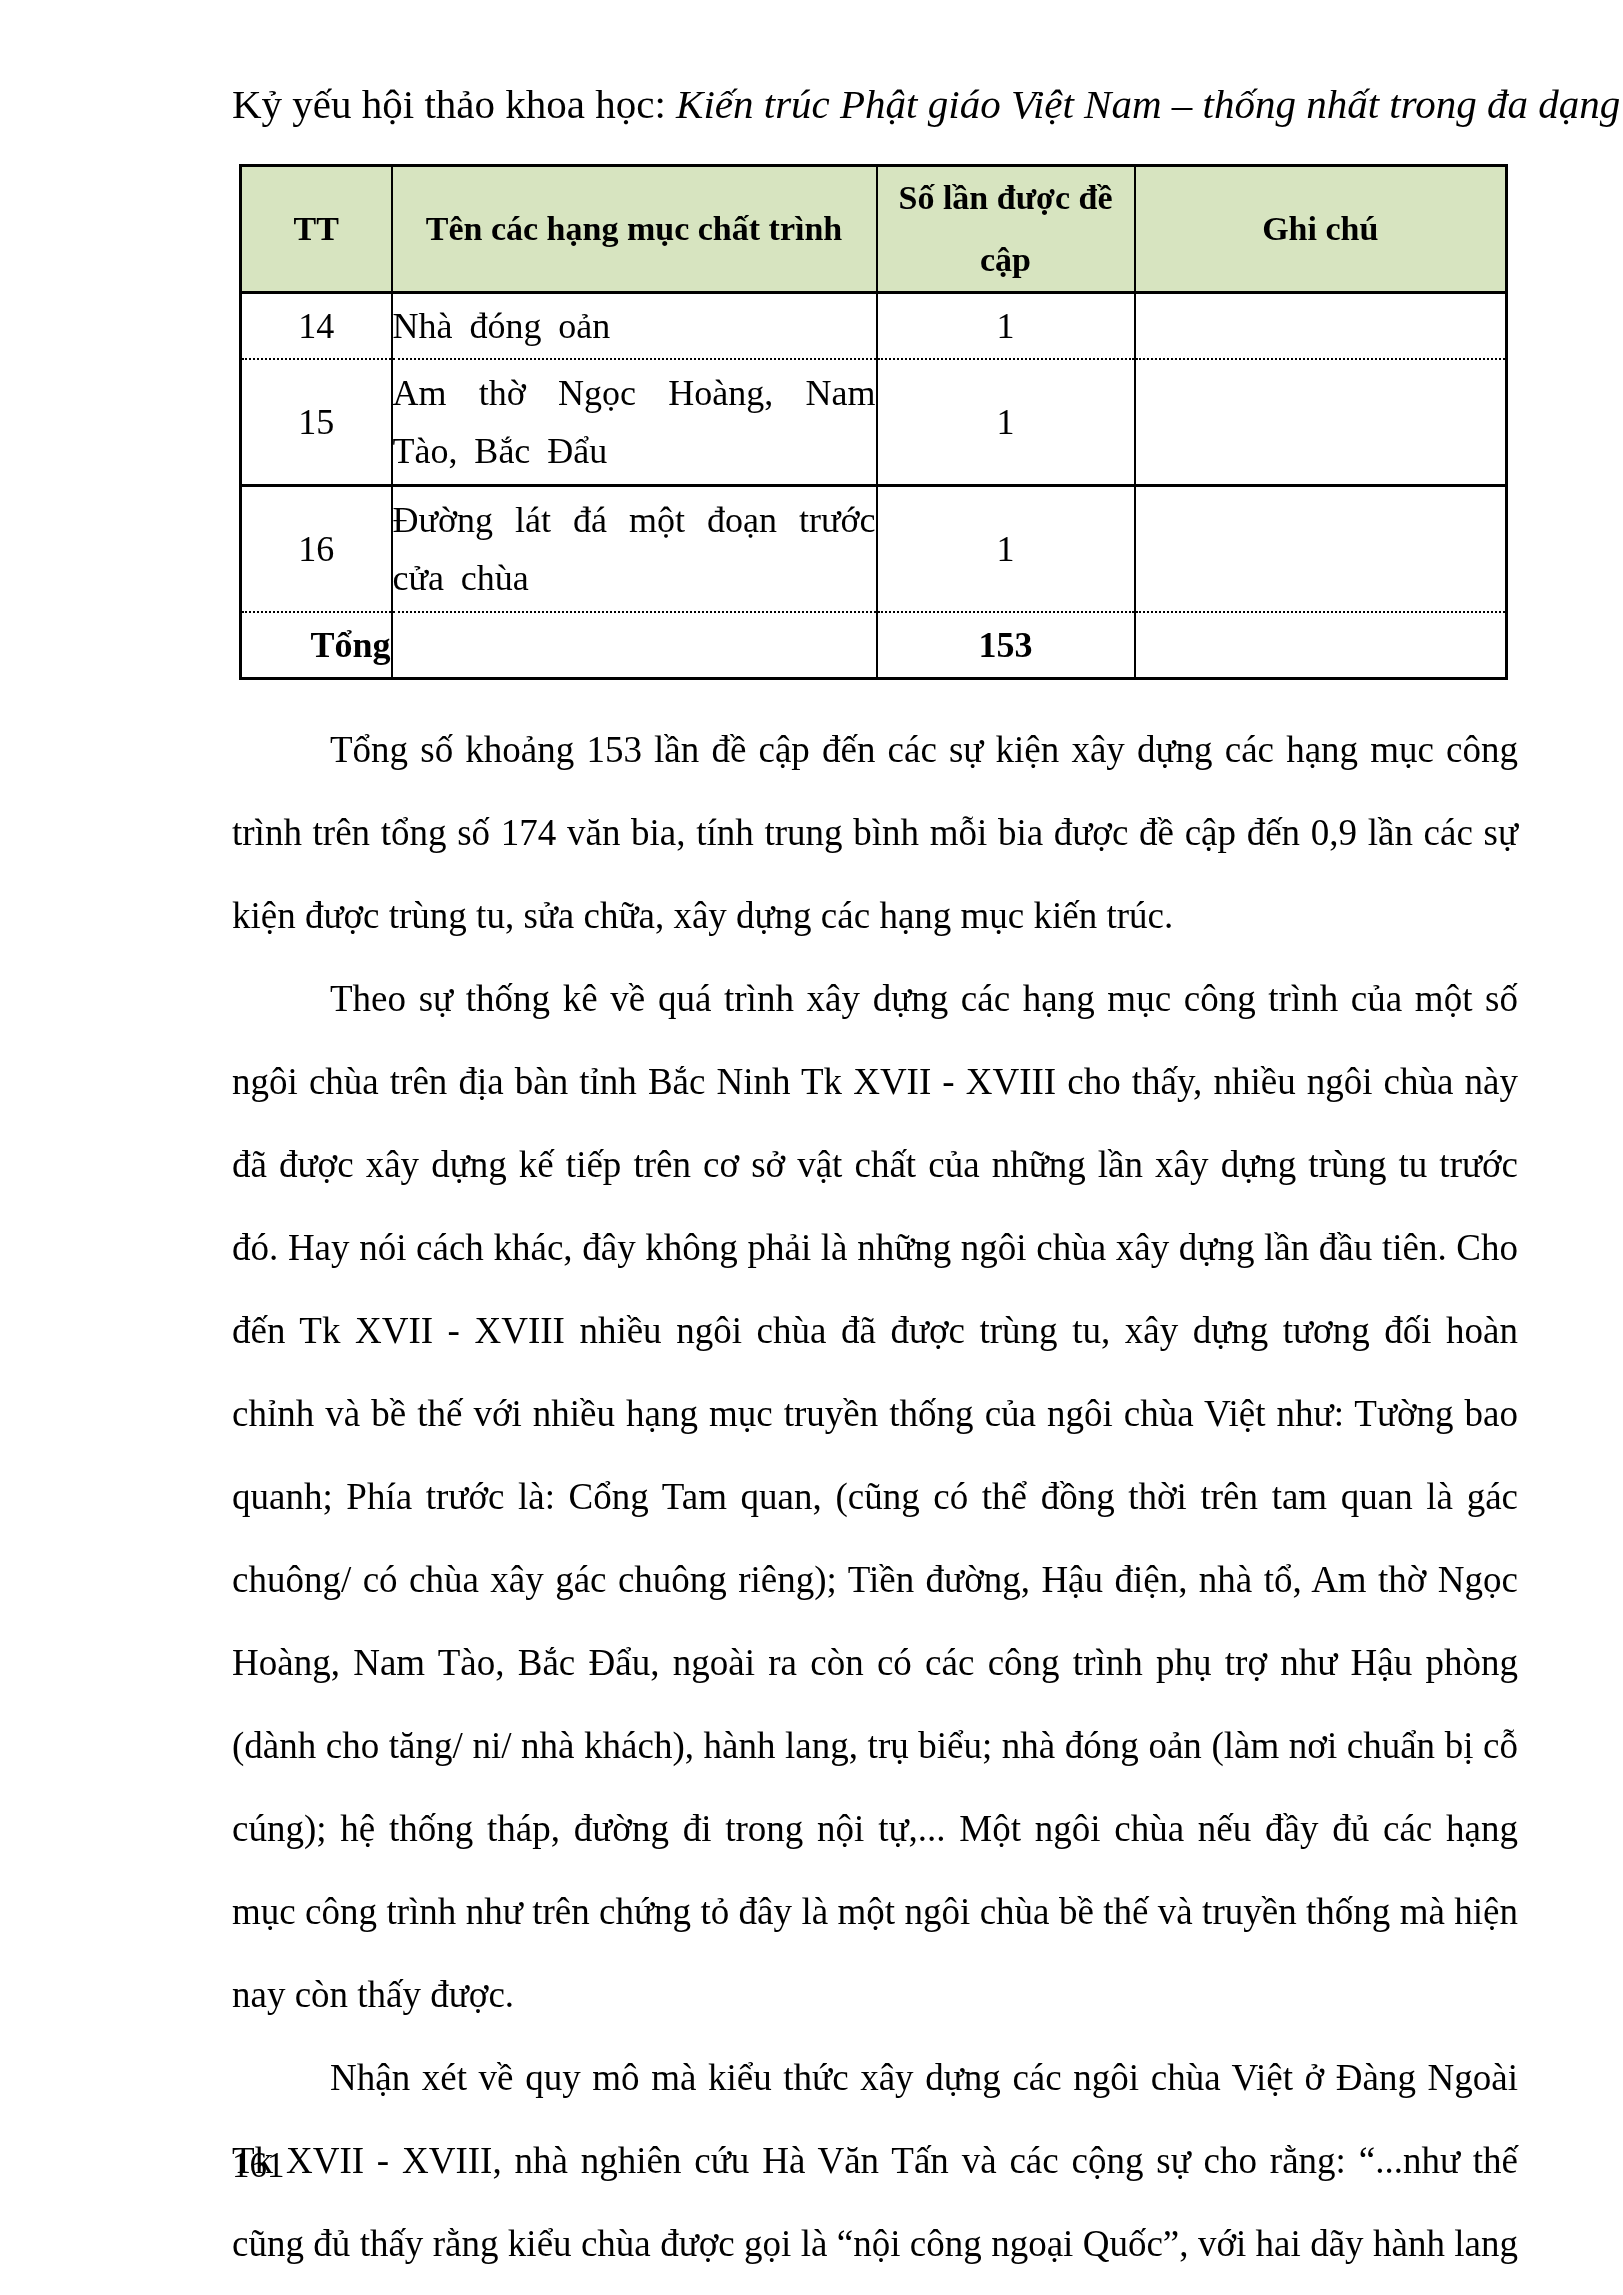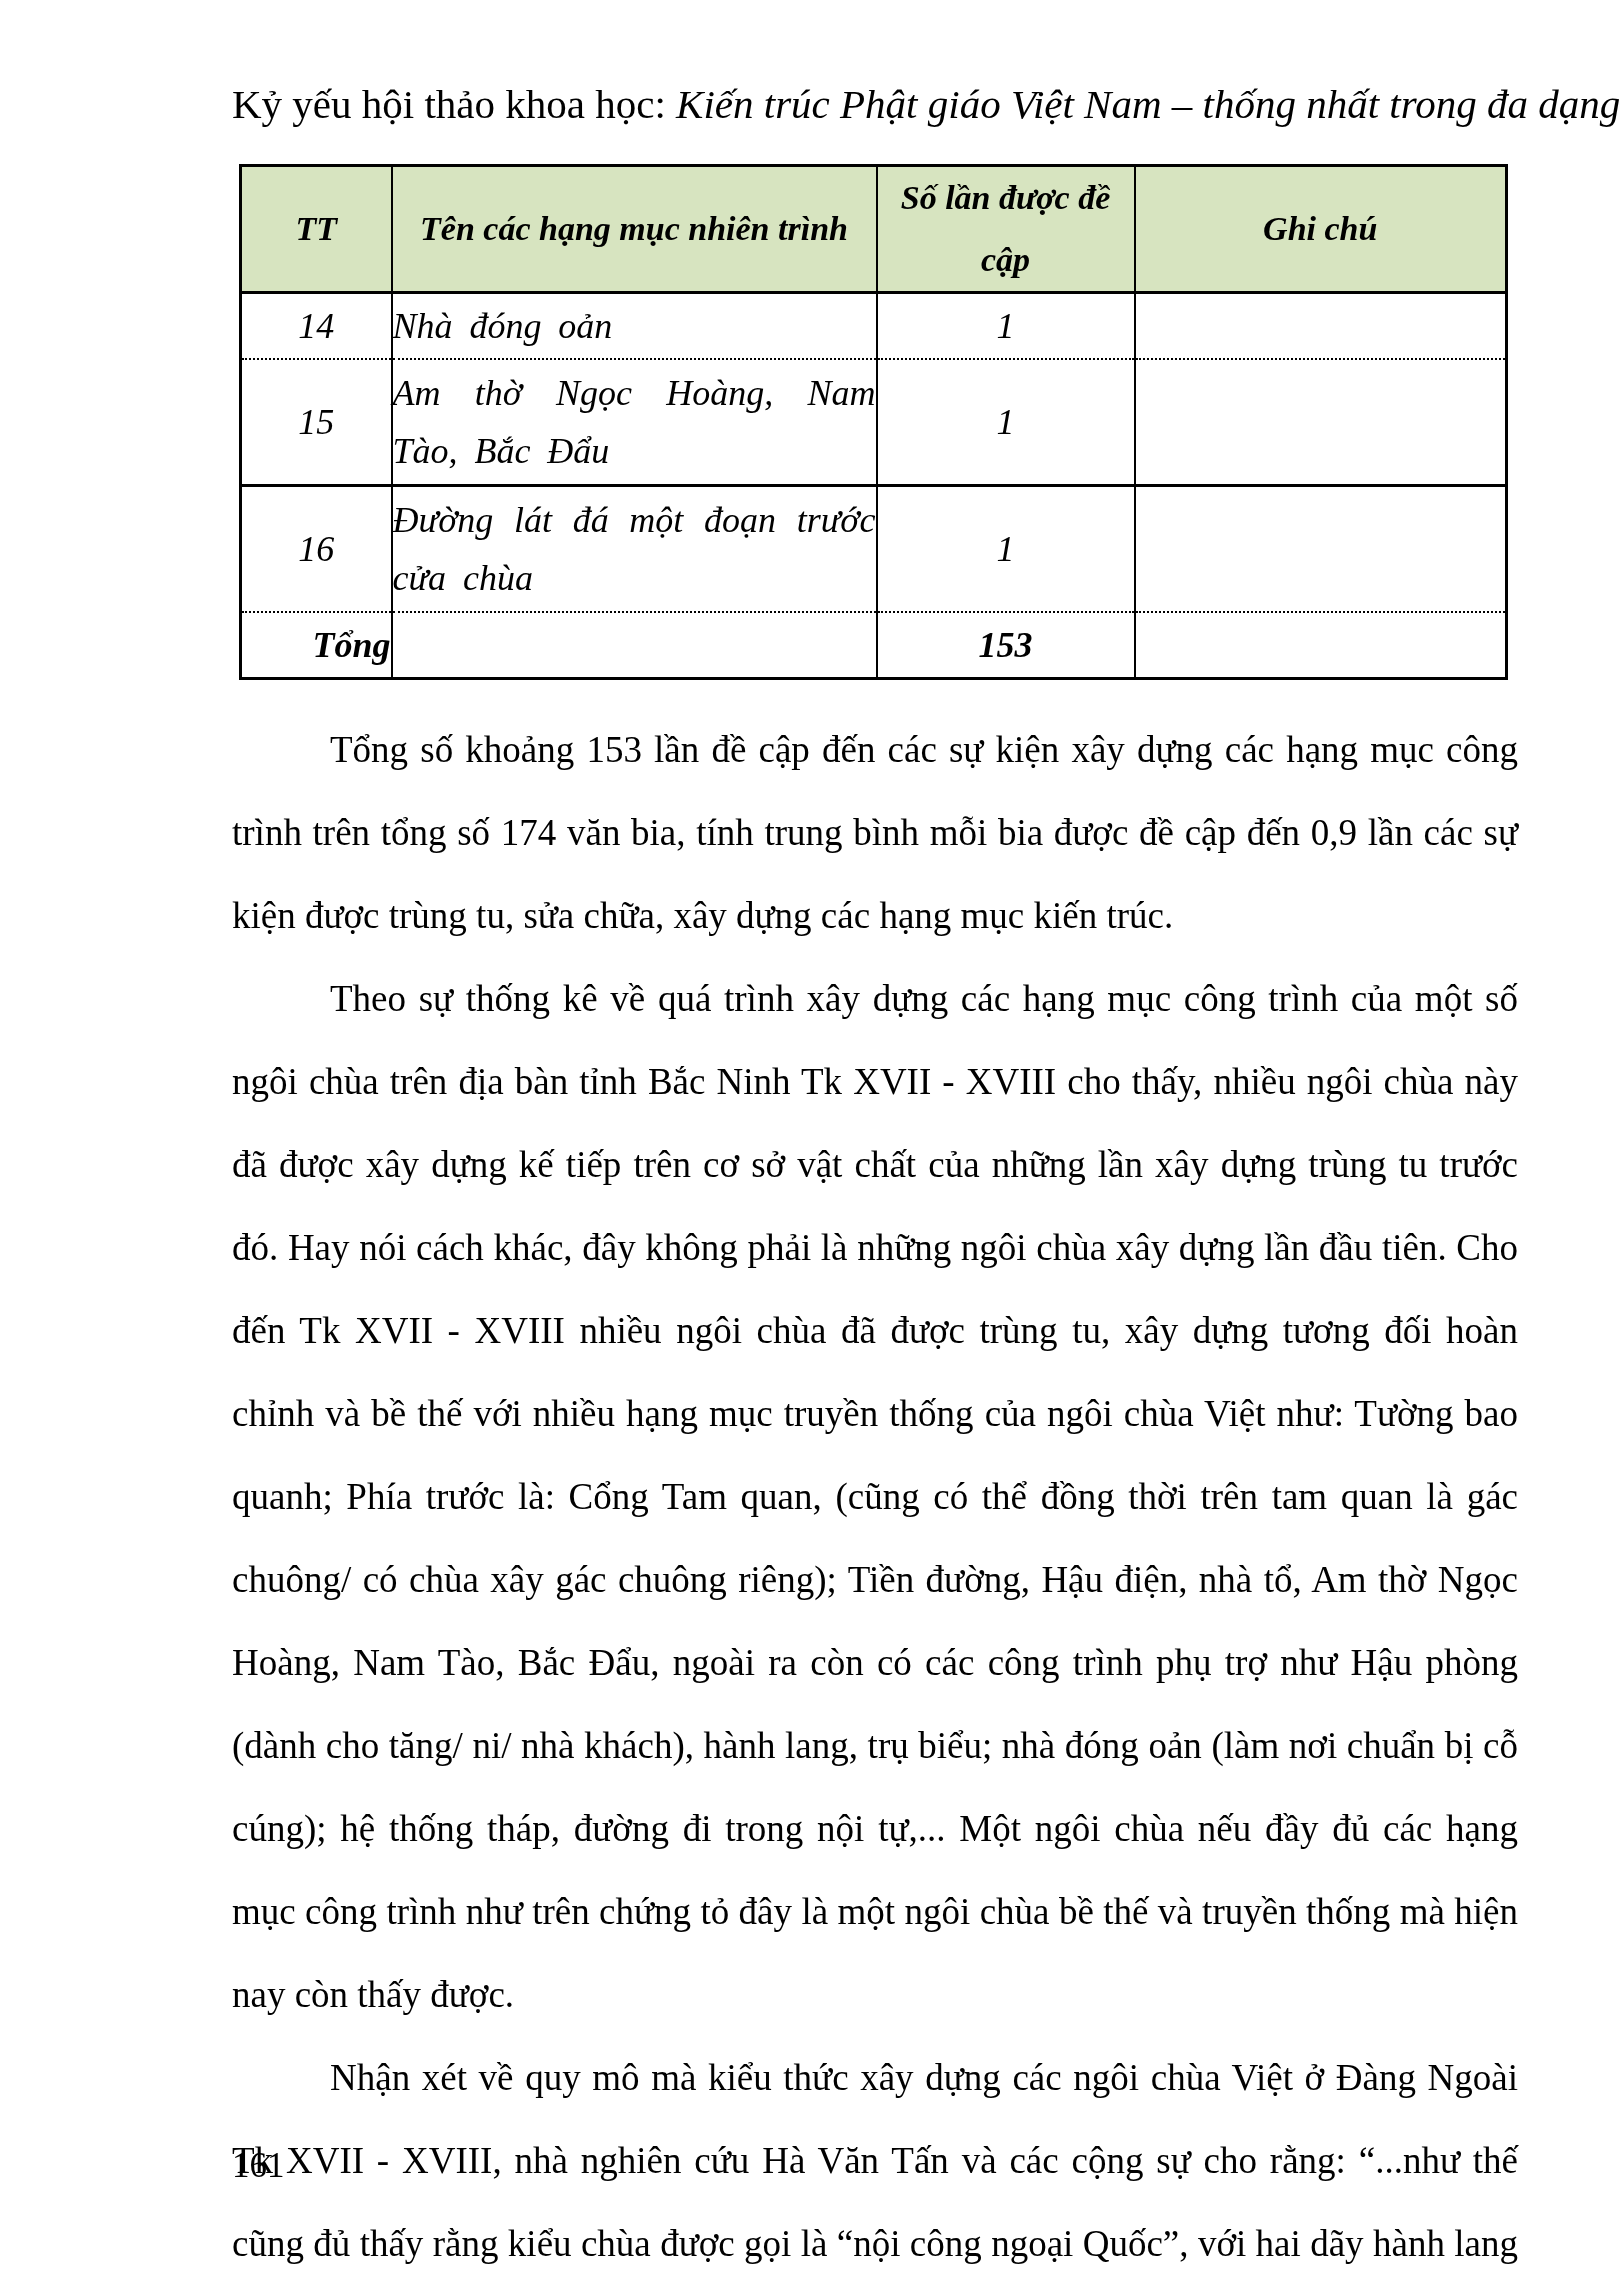--- a/index.html
+++ b/index.html
@@ -26,21 +26,20 @@
 
   
   .tbl-wrap { position: absolute; left: 239px; top: 164px; }
   table.doc-table {
     border-collapse: collapse;
     table-layout: fixed;
     width: 1266px;
     border: 3.3px solid #000;
     font-size: 36px;
     line-height: 58px;
-    font-style: italic;
   }
   table.doc-table col.c-tt   { width: 151px; }
   table.doc-table col.c-name { width: 485px; }
   table.doc-table col.c-cnt  { width: 258px; }
   table.doc-table col.c-note { width: 372px; }
 
   table.doc-table th, table.doc-table td {
     border-left: 2px solid #000;
     border-right: 2px solid #000;
     vertical-align: middle;
@@ -103,21 +102,21 @@
     <table class="doc-table">
       <colgroup>
         <col class="c-tt">
           <col class="c-name">
           <col class="c-cnt">
           <col class="c-note">
       </colgroup>
       <tbody>
         <tr class="head-row">
           <th>TT</th>
-          <th>Tên các hạng mục nhiên trình</th>
+          <th>Tên các hạng mục chất trình</th>
           <th>Số lần được đề cập</th>
           <th>Ghi chú</th>
         </tr>
         <tr class="row-14">
           <td class="cell-tt">14</td>
           <td class="cell-name">Nhà đóng oản</td>
           <td class="cell-cnt">1</td>
           <td class="cell-note"></td>
         </tr>
         <tr class="row-15">

